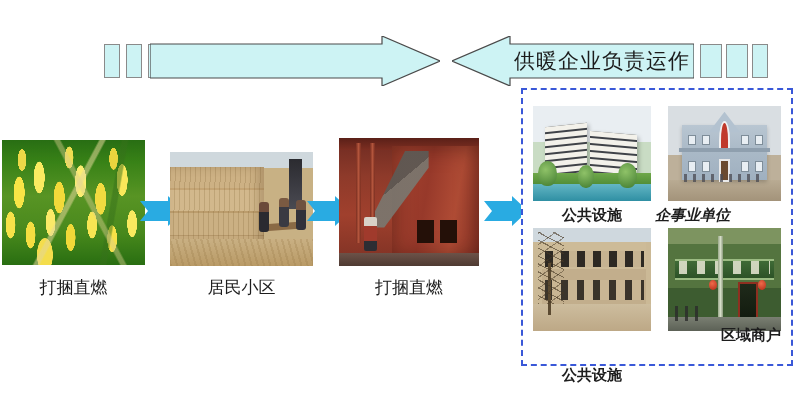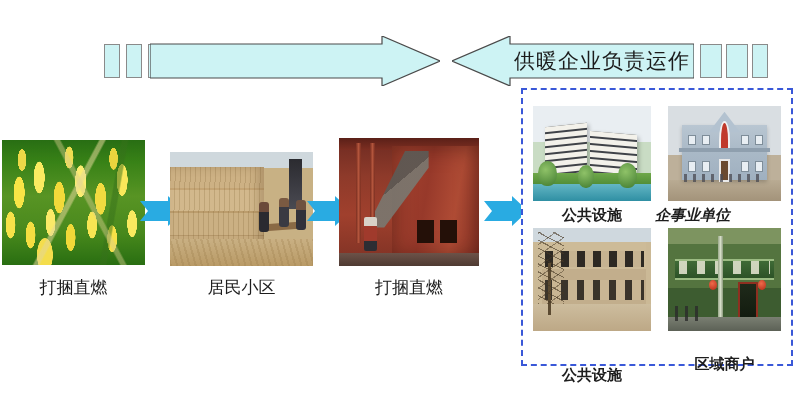--- a/index.html
+++ b/index.html
@@ -439,16 +439,16 @@
       <div class="sign"></div>
       <div class="signtext"></div>
       <div class="door"></div>
       <div class="pillar"></div>
       <div class="lantern1"></div>
       <div class="lantern2"></div>
       <div class="street"></div>
       <div class="bike"></div>
     </div>
   </div>
-  <div class="rcap" style="left:668px;top:355px;width:113px;">区域商户</div>
+  <div class="rcap" style="left:668px;top:326px;width:113px;text-align:right;">区域商户</div>
 
 
 </div>
 
 </body></html>

